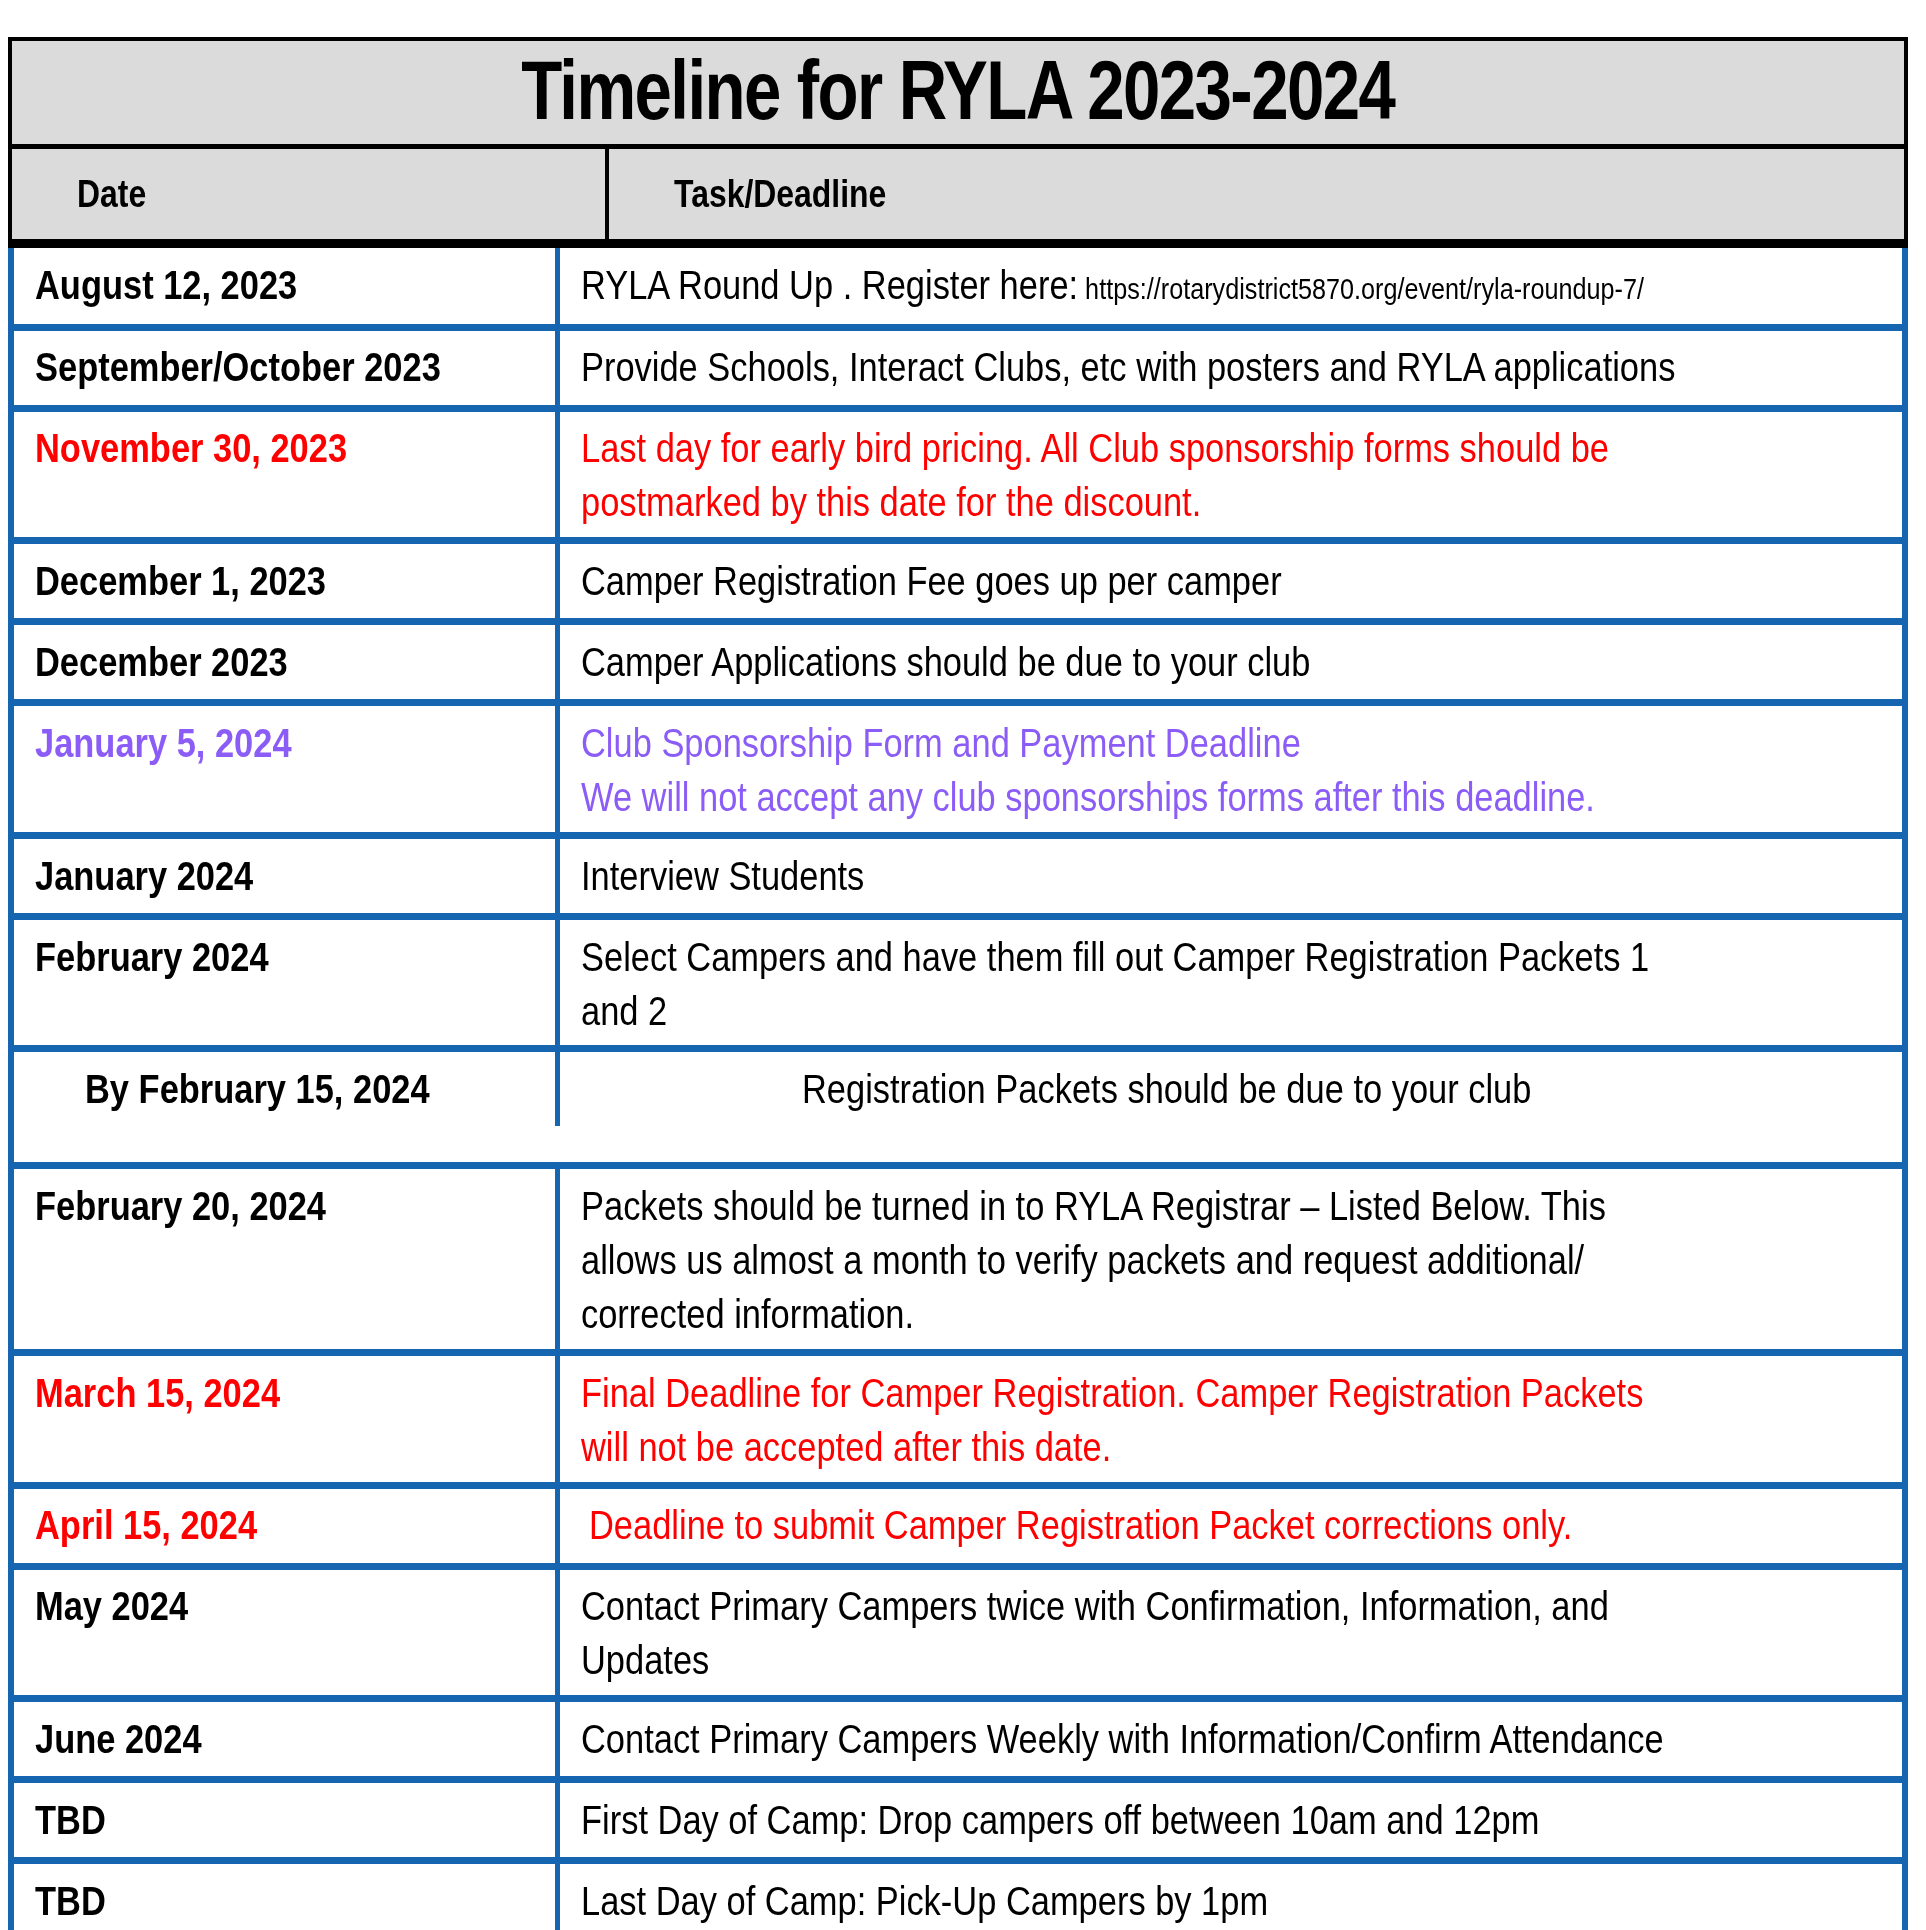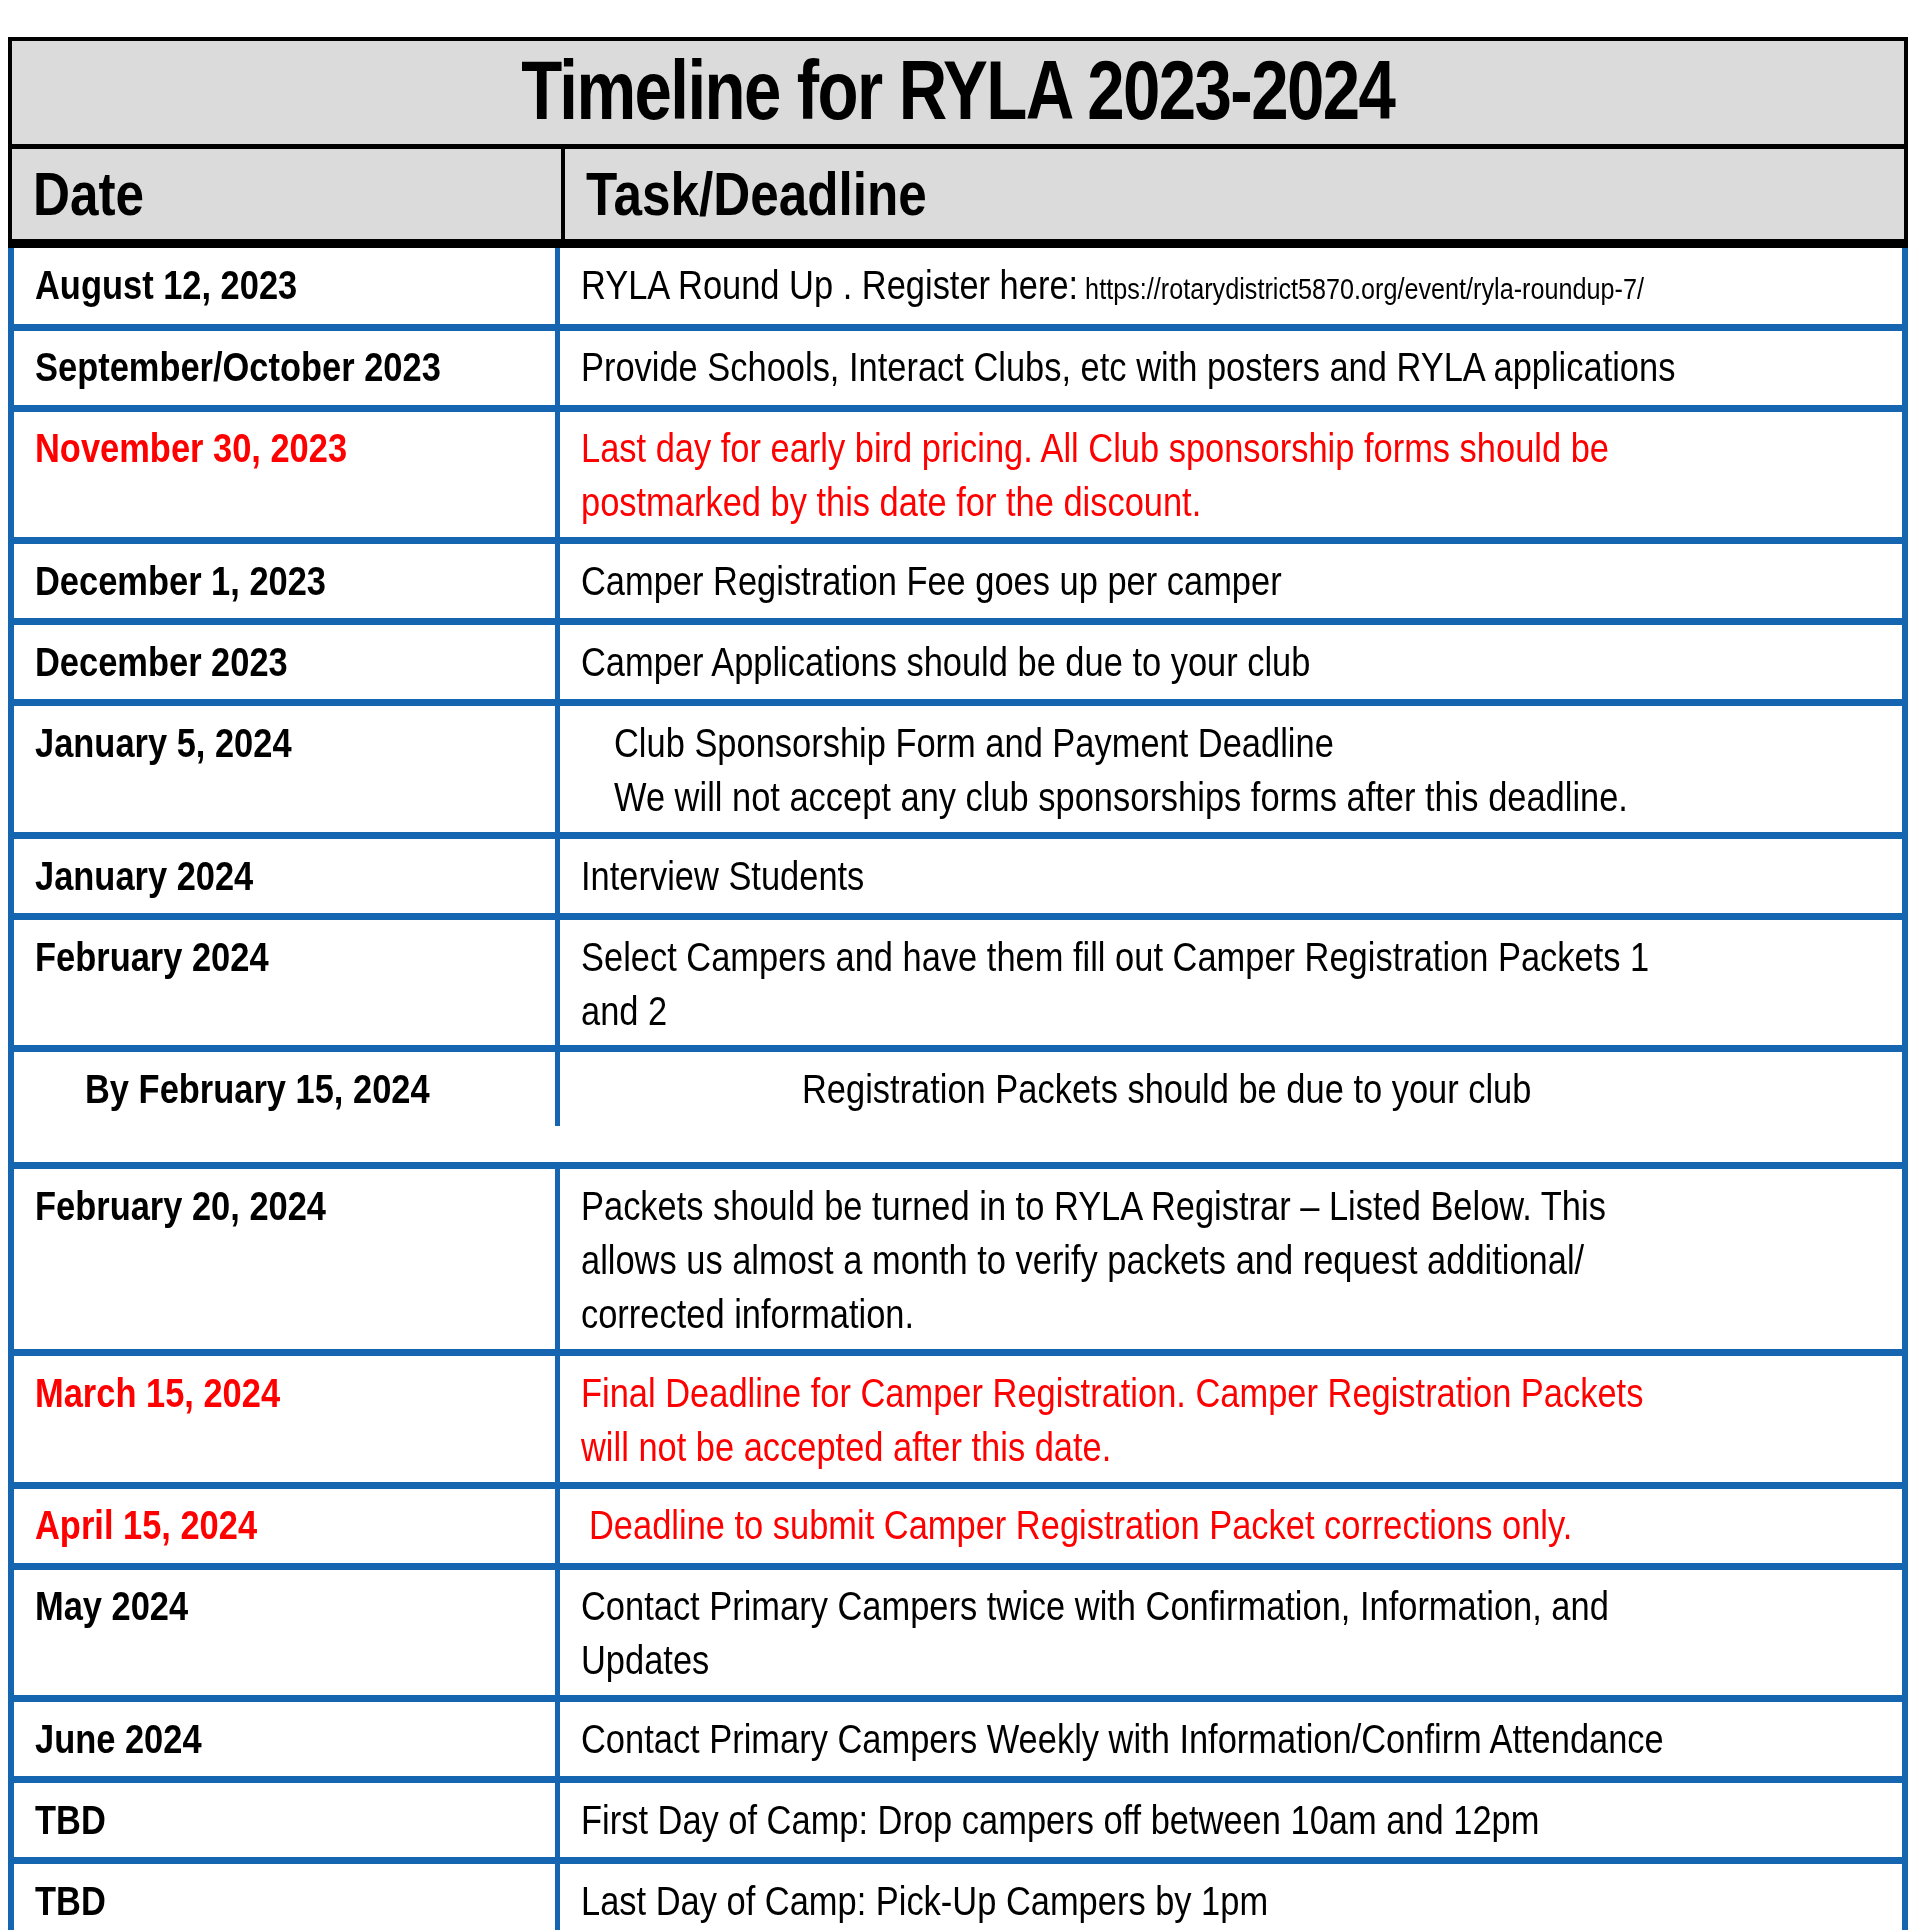--- a/index.html
+++ b/index.html
@@ -53,22 +53,23 @@
     border-left:4.9px solid var(--black);
     border-right:4.9px solid var(--black);
     border-bottom:9.8px solid var(--black);
     background:var(--hdr-bg);
     height:99px;
   }
   .hdr-cell{
     box-sizing:border-box;
     padding:15.6px 0 0 21.5px;
     font-weight:bold;
-    font-size:61px;
+    font-size:38px;
     line-height:59px;
+    margin-left:44px;
   }
   .hdr-cell.date{
     flex:0 0 553px;
     border-right:4.9px solid var(--black);
   }
   .hdr-cell.task{flex:1 1 auto;}
   .cond{
     display:inline-block;
     transform:scaleX(0.84);
     transform-origin:0 50%;
@@ -166,21 +167,21 @@
 
   <div class="row" style="color: rgb(0, 0, 0);">
     <div class="cell date">
       <span class="cond">December 2023</span>
     </div>
     <div class="cell task">
             <div class="line"><span class="cond">Camper Applications should be due to your club</span></div>
           </div>
   </div>
 
-  <div class="row" style="color: #000000; gap: 33px;">
+  <div class="row" style="color: #8b5cf6;">
     <div class="cell date">
       <span class="cond">January 5, 2024</span>
     </div>
     <div class="cell task">
             <div class="line"><span class="cond">Club Sponsorship Form and Payment Deadline</span></div>
             <div class="line"><span class="cond">We will not accept any club sponsorships forms after this deadline.</span></div>
           </div>
   </div>
 
   <div class="row" style="color: rgb(0, 0, 0);">

